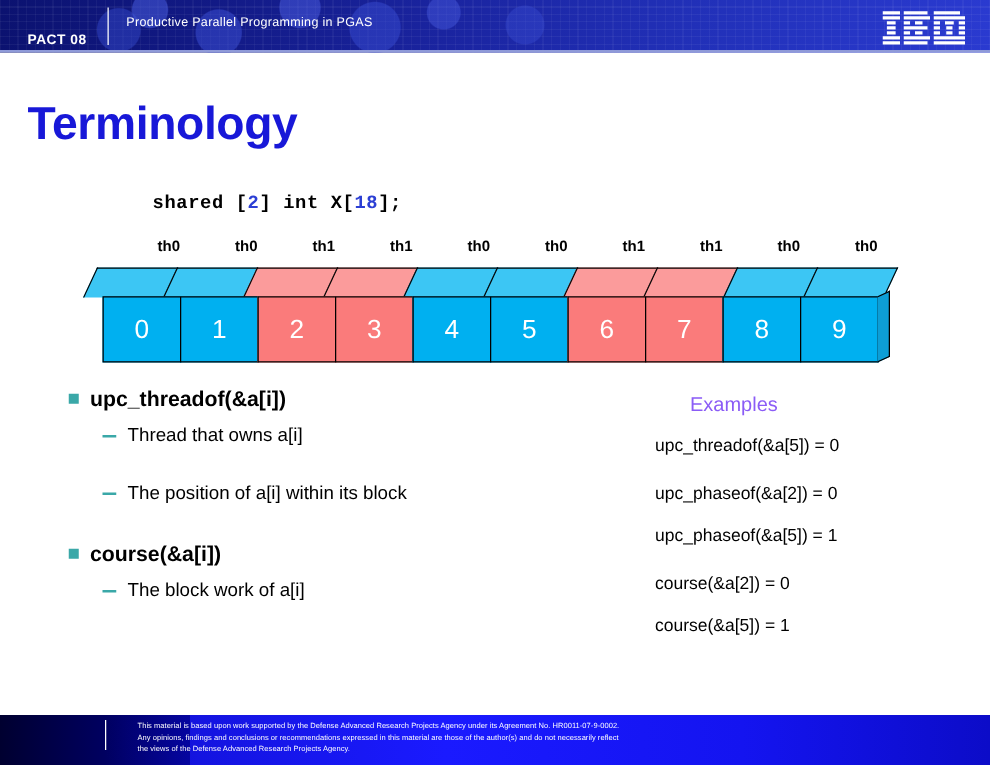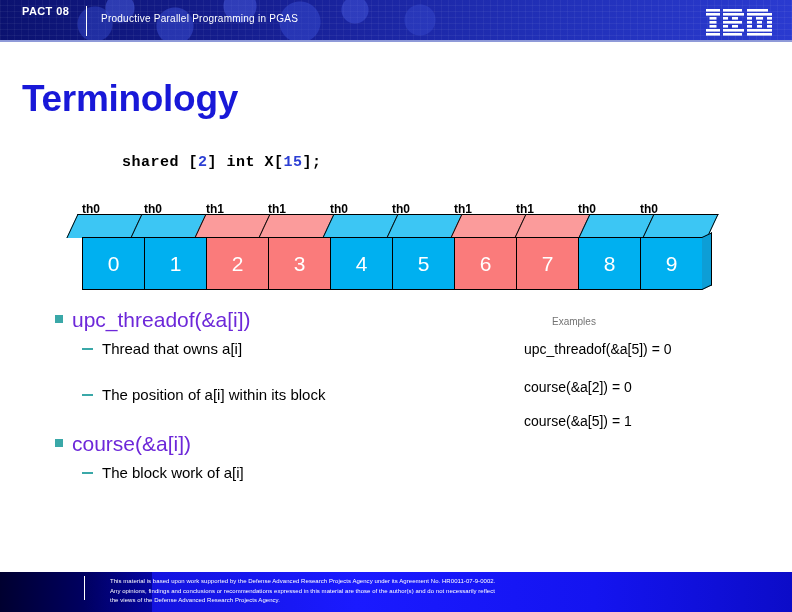--- a/index.html
+++ b/index.html
@@ -35,21 +35,21 @@
     overflow: hidden;
   }
   #header-bottom-rule {
     position: absolute;
     left: 0; top: 40px;
     width: 792px; height: 2px;
     background: #8f9ad8;
   }
   #header-pact {
     position: absolute;
-    left: 22px; top: 5px;
+    left: 22px; top: 26px;
     color: #ffffff;
     font-size: 11px;
     font-weight: bold;
     letter-spacing: .4px;
     white-space: nowrap;
   }
   #header-divider {
     position: absolute;
     left: 86px; top: 6px;
     width: 1px; height: 30px;
@@ -104,26 +104,25 @@
   }
   #thread-labels {
     position: absolute;
     left: 10px; top: 0;
     width: 620px;
     height: 20px;
     display: flex;
   }
   .thread-label {
     flex: 1 1 0;
-    text-align: left;
+    text-align: right;
     font-size: 12px;
     font-weight: bold;
     color: #000000;
     font-family: "Liberation Sans", sans-serif;
-    margin-top: 12px;
   }
   #cells-wrap {
     position: absolute;
     left: 0; top: 24px;
     width: 640px;
     height: 88px;
   }
   
   #cells-top {
     position: absolute;
@@ -182,23 +181,23 @@
   
   #bullets {
     position: absolute;
     left: 50px; top: 306px;
     width: 440px;
   }
   .bullet-l1 {
     position: relative;
     margin: 0 0 4px 0;
     padding-left: 22px;
-    font-size: 21px;
-    font-weight: normal;
-    color: #6d28d9;
+    font-size: 17px;
+    font-weight: bold;
+    color: #000000;
     line-height: 28px;
     white-space: nowrap;
   }
   .bullet-l1 .sq {
     position: absolute;
     left: 5px; top: 9px;
     width: 8px; height: 8px;
     background: #3aa8a8;
   }
   .bullet-l2 {
@@ -217,22 +216,22 @@
     background: #3aa8a8;
   }
 
   
   #examples {
     position: absolute;
     left: 524px; top: 316px;
     width: 250px;
   }
   #examples-heading {
-    font-size: 10px;
-    color: #737373;
+    font-size: 16px;
+    color: #8b5cf6;
     margin: 0 0 14px 28px;
     white-space: nowrap;
   }
   .example-group {
     margin-bottom: 22px;
   }
   .example-line {
     font-size: 14px;
     color: #000000;
     margin: 0 0 18px 0;
@@ -313,21 +312,21 @@
       <rect x="61" y="17" width="5" height="2.6"></rect>
       <rect x="41" y="21" width="25" height="2.6"></rect>
       <rect x="41" y="25" width="25" height="2.6"></rect>
     </g>
   </svg>
   <div id="header-bottom-rule"></div>
 </div>
 
 <div id="slide-title">Terminology</div>
 
-<div id="code-line"><span>shared [</span><span class="num">2</span><span>] int X[</span><span class="num">15</span><span>];</span></div>
+<div id="code-line"><span>shared [</span><span class="num">2</span><span>] int X[</span><span class="num">18</span><span>];</span></div>
 
 <div id="mem-diagram">
   <div id="thread-labels">
     <div class="thread-label">th0</div>
     <div class="thread-label">th0</div>
     <div class="thread-label">th1</div>
     <div class="thread-label">th1</div>
     <div class="thread-label">th0</div>
     <div class="thread-label">th0</div>
     <div class="thread-label">th1</div>
@@ -392,20 +391,24 @@
   </div>
 </div>
 
 <div id="examples">
   <div id="examples-heading">Examples</div>
 
   <div class="example-group">
     <div class="example-line">upc_threadof(&amp;a[5]) = 0</div>
   </div>
 
+  <div class="example-group">
+    <div class="example-line">upc_phaseof(&amp;a[2]) = 0</div>
+    <div class="example-line">upc_phaseof(&amp;a[5]) = 1</div>
+  </div>
 
   <div class="example-group">
     <div class="example-line">course(&amp;a[2]) = 0</div>
     <div class="example-line">course(&amp;a[5]) = 1</div>
   </div>
 </div>
 
 <div id="footer">
   <div id="footer-dark-block"></div>
   <div id="footer-divider"></div>

